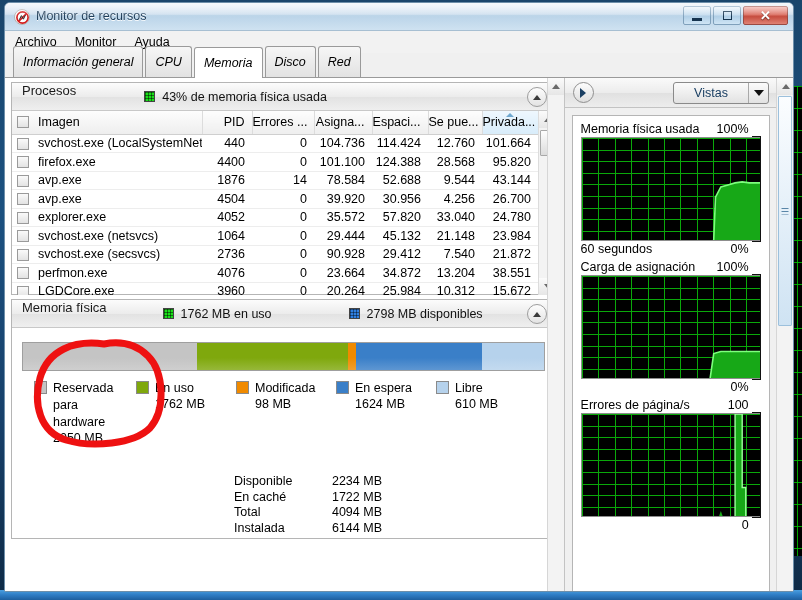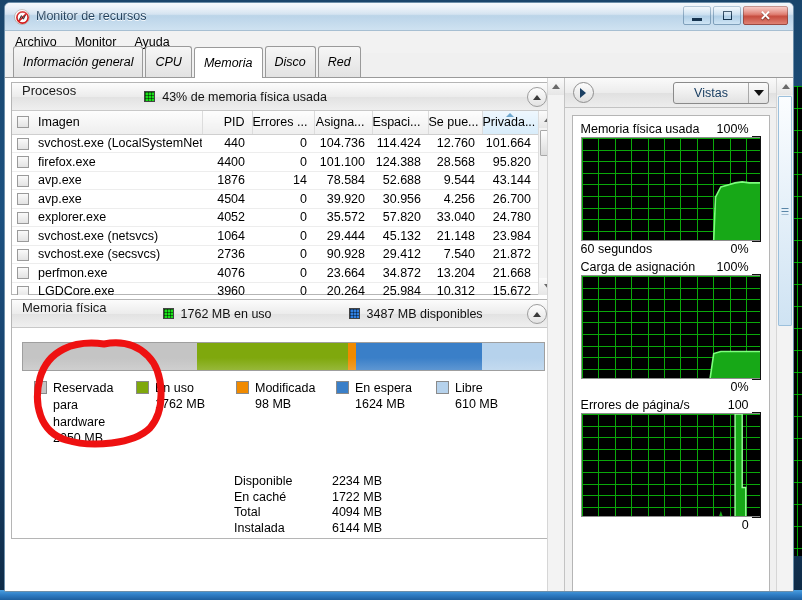--- a/index.html
+++ b/index.html
@@ -463,21 +463,21 @@
                   <td>7.540</td>
                   <td>21.872</td>
                 </tr>
                 <tr>
                   <td class="col-img"><span class="row-check"></span><span>perfmon.exe</span></td>
                   <td>4076</td>
                   <td>0</td>
                   <td>23.664</td>
                   <td>34.872</td>
                   <td>13.204</td>
-                  <td>21.668</td>
+                  <td>38.551</td>
                 </tr>
                 <tr>
                   <td class="col-img"><span class="row-check"></span><span>LGDCore.exe</span></td>
                   <td>3960</td>
                   <td>0</td>
                   <td>20.264</td>
                   <td>25.984</td>
                   <td>10.312</td>
                   <td>15.672</td>
                 </tr>
@@ -498,21 +498,21 @@
 
       <div class="panel" id="panel-memoria">
         <div class="panel-head">
           <div class="panel-title">Memoria física</div>
           <div class="head-stat" style="margin-left:56px;">
             <div class="stat-chip chip-green"></div>
             <span>1762 MB en uso</span>
           </div>
           <div class="head-stat" style="margin-left:77px;">
             <div class="stat-chip chip-blue"></div>
-            <span>3487 MB disponibles</span>
+            <span>2798 MB disponibles</span>
           </div>
           <div class="collapse-btn">
             <div class="chev-up"></div>
           </div>
         </div>
 
         <div style="position:relative;">
           <div class="membar-outer" id="membar">
               <div class="seg" style="width: 33.4%; background: linear-gradient(rgb(196, 196, 196) 0%, rgb(196, 196, 196) 55%, rgba(255, 255, 255, 0.18) 100%) rgb(196, 196, 196);"></div>
               <div class="seg" style="width: 28.9%; background: linear-gradient(rgb(127, 168, 13) 0%, rgb(127, 168, 13) 55%, rgba(255, 255, 255, 0.18) 100%) rgb(127, 168, 13);"></div>

